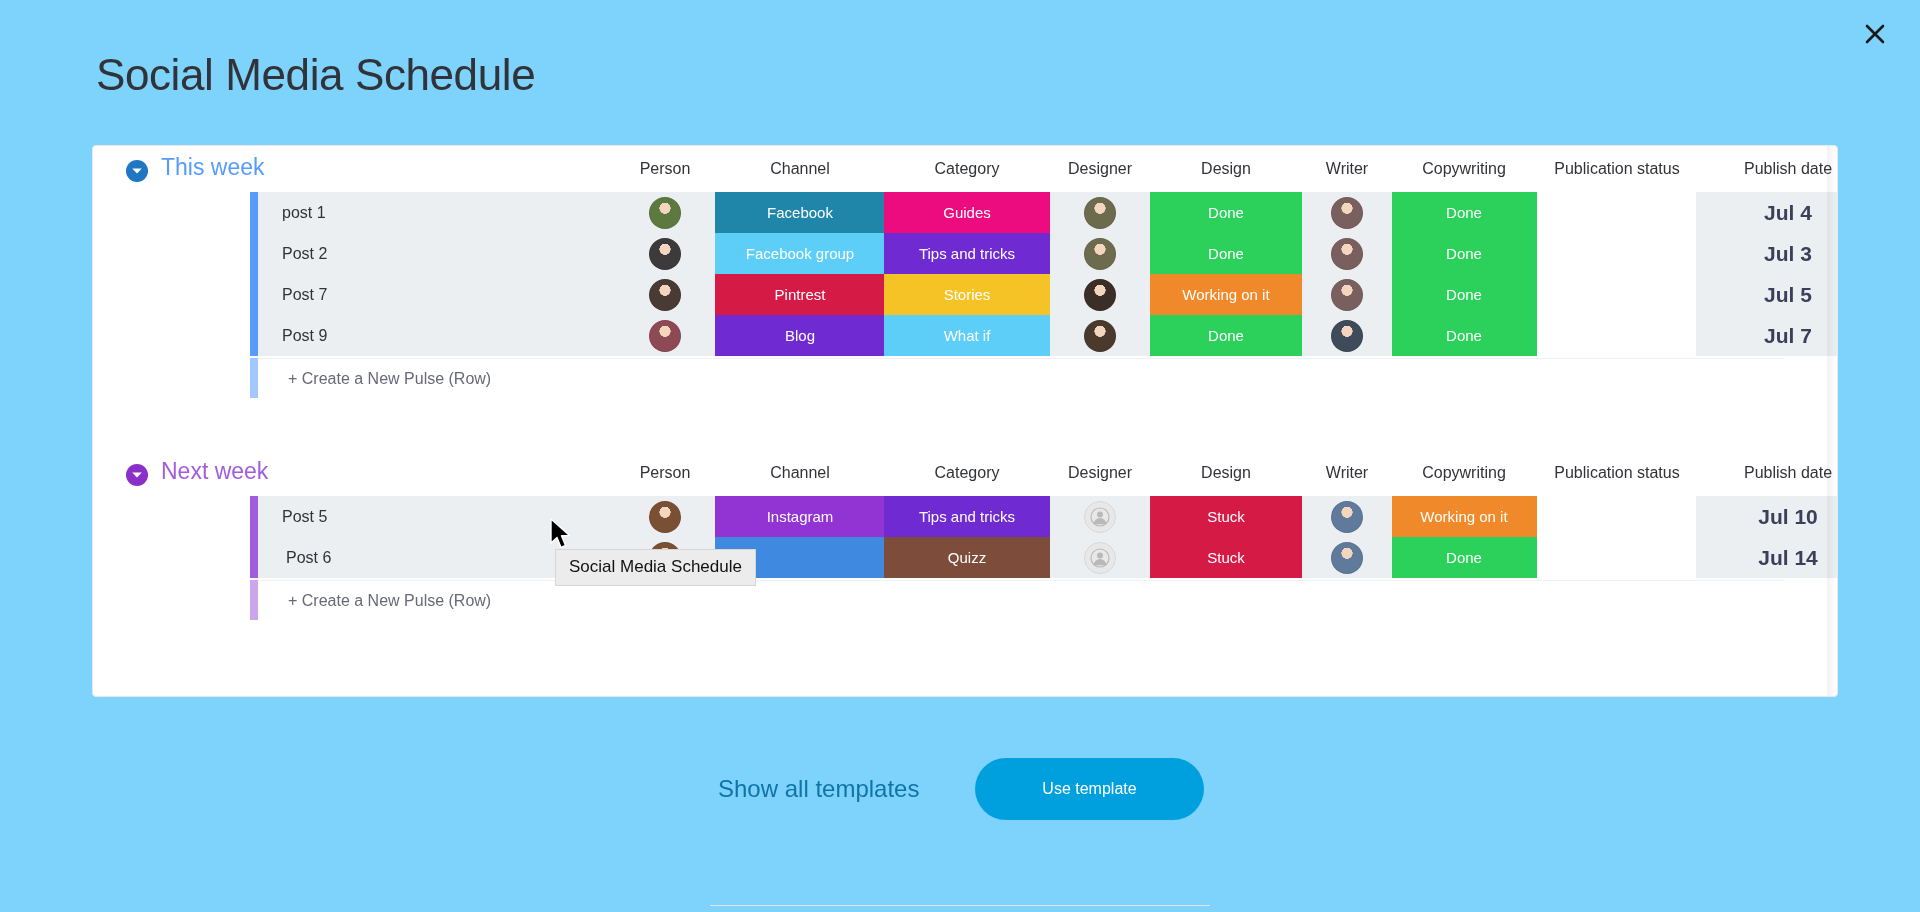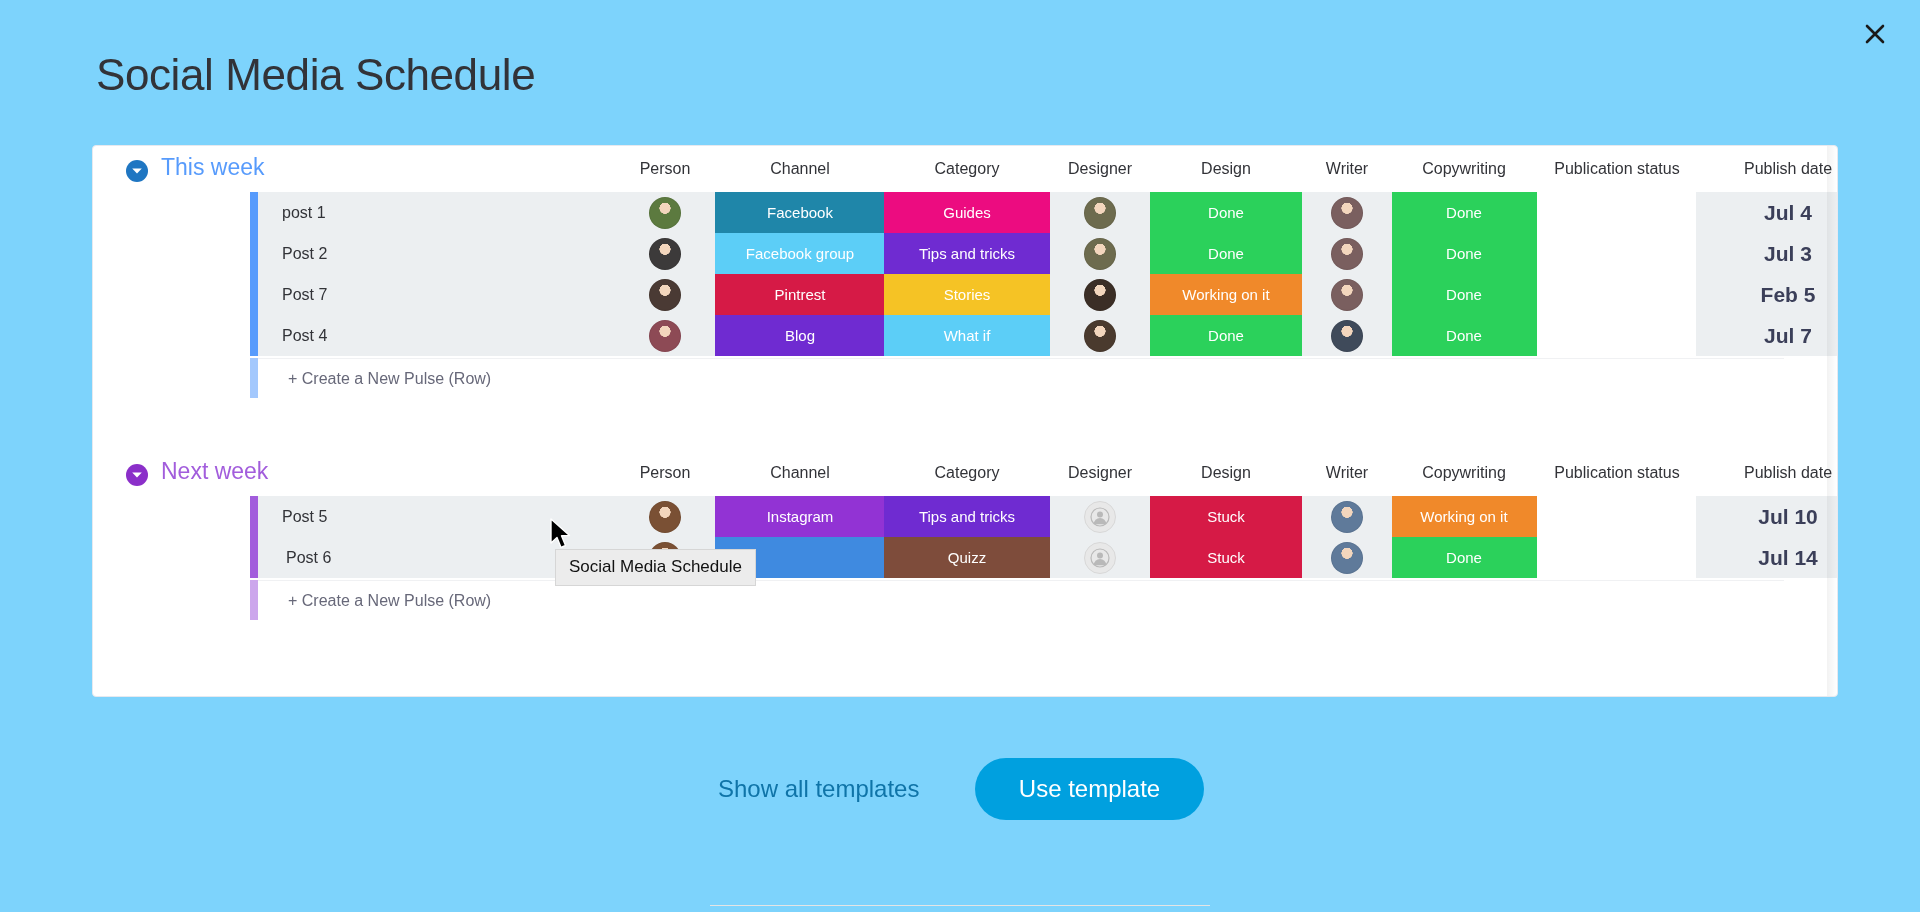--- a/index.html
+++ b/index.html
@@ -116,21 +116,21 @@
   
   .footer{position:absolute;left:0;top:755px;width:1920px;height:95px;}
   .show-all{
     position:absolute;left:718px;top:20px;
     font-size:24px;color:#0f74a8;cursor:pointer;white-space:nowrap;
   }
   .use-template{
     position:absolute;left:975px;top:3px;
     width:229px;height:62px;border-radius:31px;
     background:#00a0df;color:#fff;border:none;
-    font-size:24px;font-family:"Liberation Sans", sans-serif;
+    font-size:16px;font-family:"Liberation Sans", sans-serif;
     cursor:pointer;display:flex;align-items:center;justify-content:center;
   }
   .bottom-hint{
     position:absolute;left:710px;top:905px;width:500px;height:6px;
     border-top:1px solid #e4e4e4;
   }
 </style>
 </head>
 <body>
 
@@ -213,25 +213,25 @@
             <div class="cell" style="left: 790.5px; width: 167px; background: rgb(245, 195, 37);">Stories</div>
             <div class="cell person" style="left: 957px; width: 100px;">
               <div class="avatar" style="background: radial-gradient(circle at 50% 34%, rgb(243, 214, 189) 0px, rgb(243, 214, 189) 22%, rgb(59, 46, 38) 23%, rgb(59, 46, 38) 100%);"></div>
             </div>
             <div class="cell" style="left: 1057px; width: 152px; background: rgb(240, 137, 42);">Working on it</div>
             <div class="cell person" style="left: 1209px; width: 90px;">
               <div class="avatar" style="background: radial-gradient(circle at 50% 34%, rgb(243, 214, 189) 0px, rgb(243, 214, 189) 22%, rgb(122, 95, 95) 23%, rgb(122, 95, 95) 100%);"></div>
             </div>
             <div class="cell" style="left: 1298.5px; width: 145px; background: rgb(43, 209, 91);">Done</div>
             <div class="cell" style="left: 1445px; width: 158px;">Published</div>
-            <div class="cell plain" style="left: 1603px; width: 184px;">Feb 5</div>
+            <div class="cell plain" style="left: 1603px; width: 184px;">Jul 5</div>
           </div>
           <div class="row" style="top: 163px; width: 100%;">
             <div class="row-color" style="background: rgb(87, 155, 252);"></div>
-            <div class="cell name" style="left: 165px; width: 357px;">Post 4</div>
+            <div class="cell name" style="left: 165px; width: 357px;">Post 9</div>
             <div class="cell person" style="left: 522px; width: 100px;">
               <div class="avatar" style="background: radial-gradient(circle at 50% 34%, rgb(243, 214, 189) 0px, rgb(243, 214, 189) 22%, rgb(141, 74, 85) 23%, rgb(141, 74, 85) 100%);"></div>
             </div>
             <div class="cell" style="left: 622px; width: 170px; background: rgb(111, 43, 209);">Blog</div>
             <div class="cell" style="left: 790.5px; width: 167px; background: rgb(92, 206, 247);">What if</div>
             <div class="cell person" style="left: 957px; width: 100px;">
               <div class="avatar" style="background: radial-gradient(circle at 50% 34%, rgb(243, 214, 189) 0px, rgb(243, 214, 189) 22%, rgb(74, 58, 46) 23%, rgb(74, 58, 46) 100%);"></div>
             </div>
             <div class="cell" style="left: 1057px; width: 152px; background: rgb(43, 209, 91);">Done</div>
             <div class="cell person" style="left: 1209px; width: 90px;">

